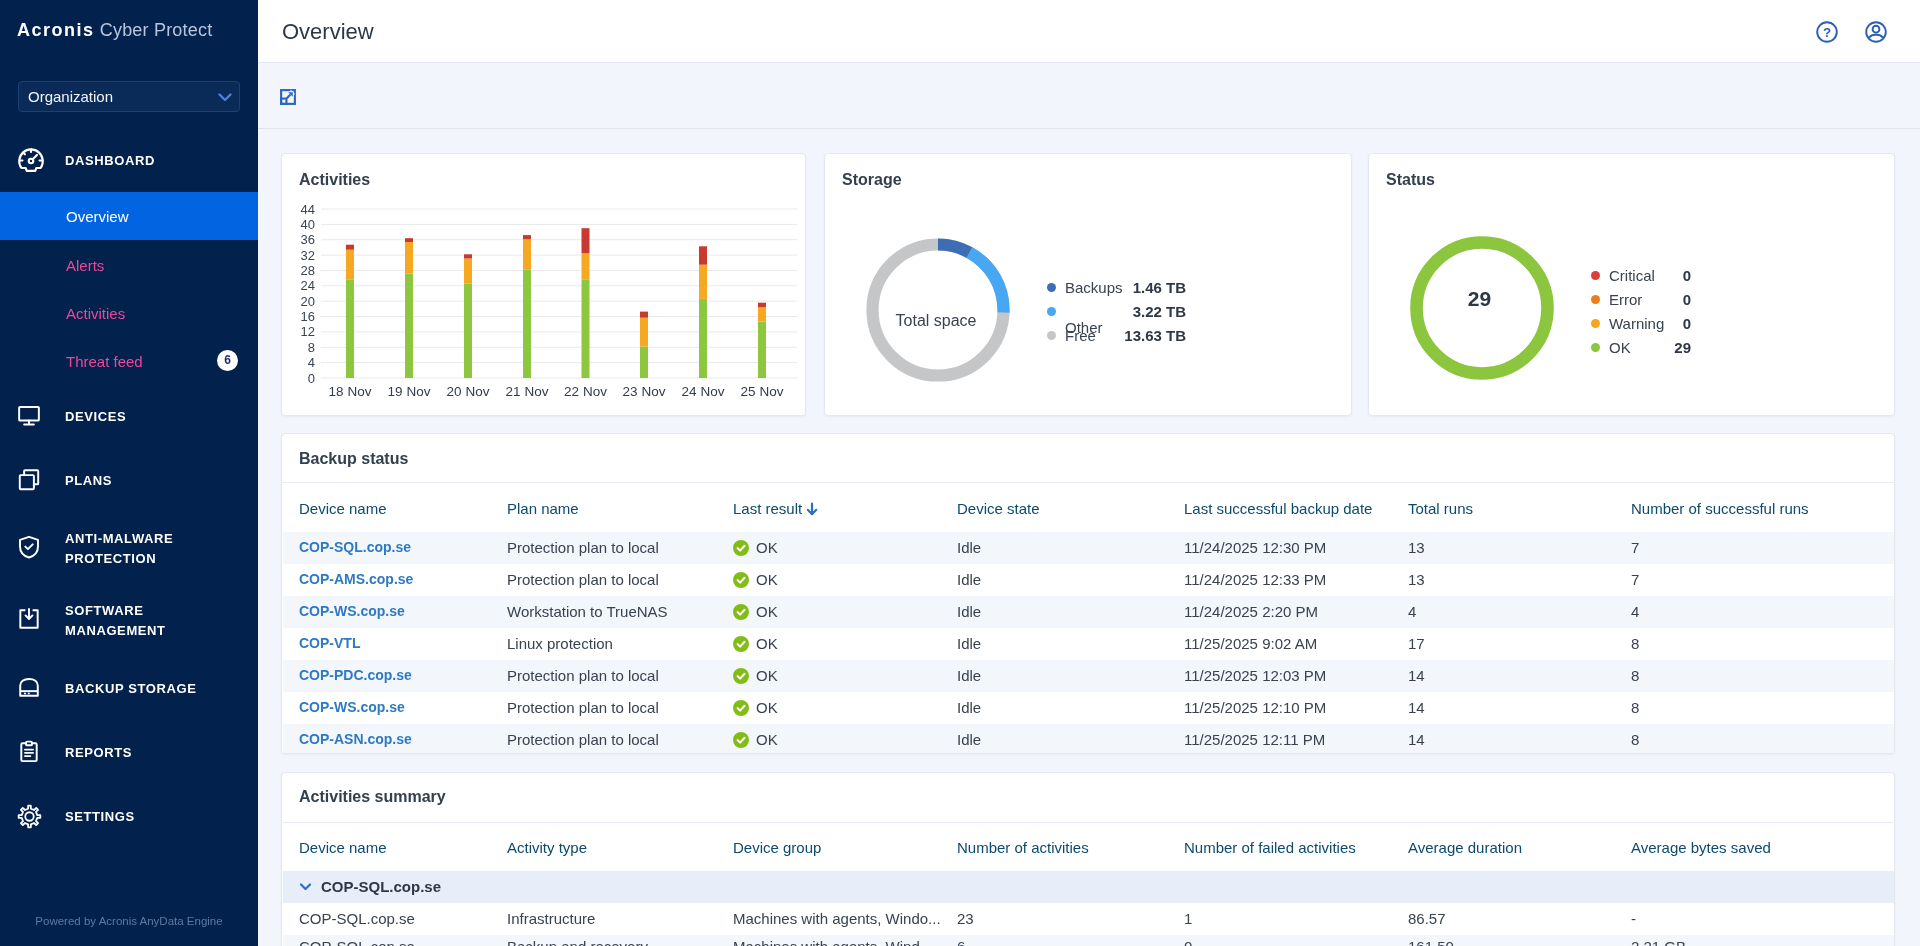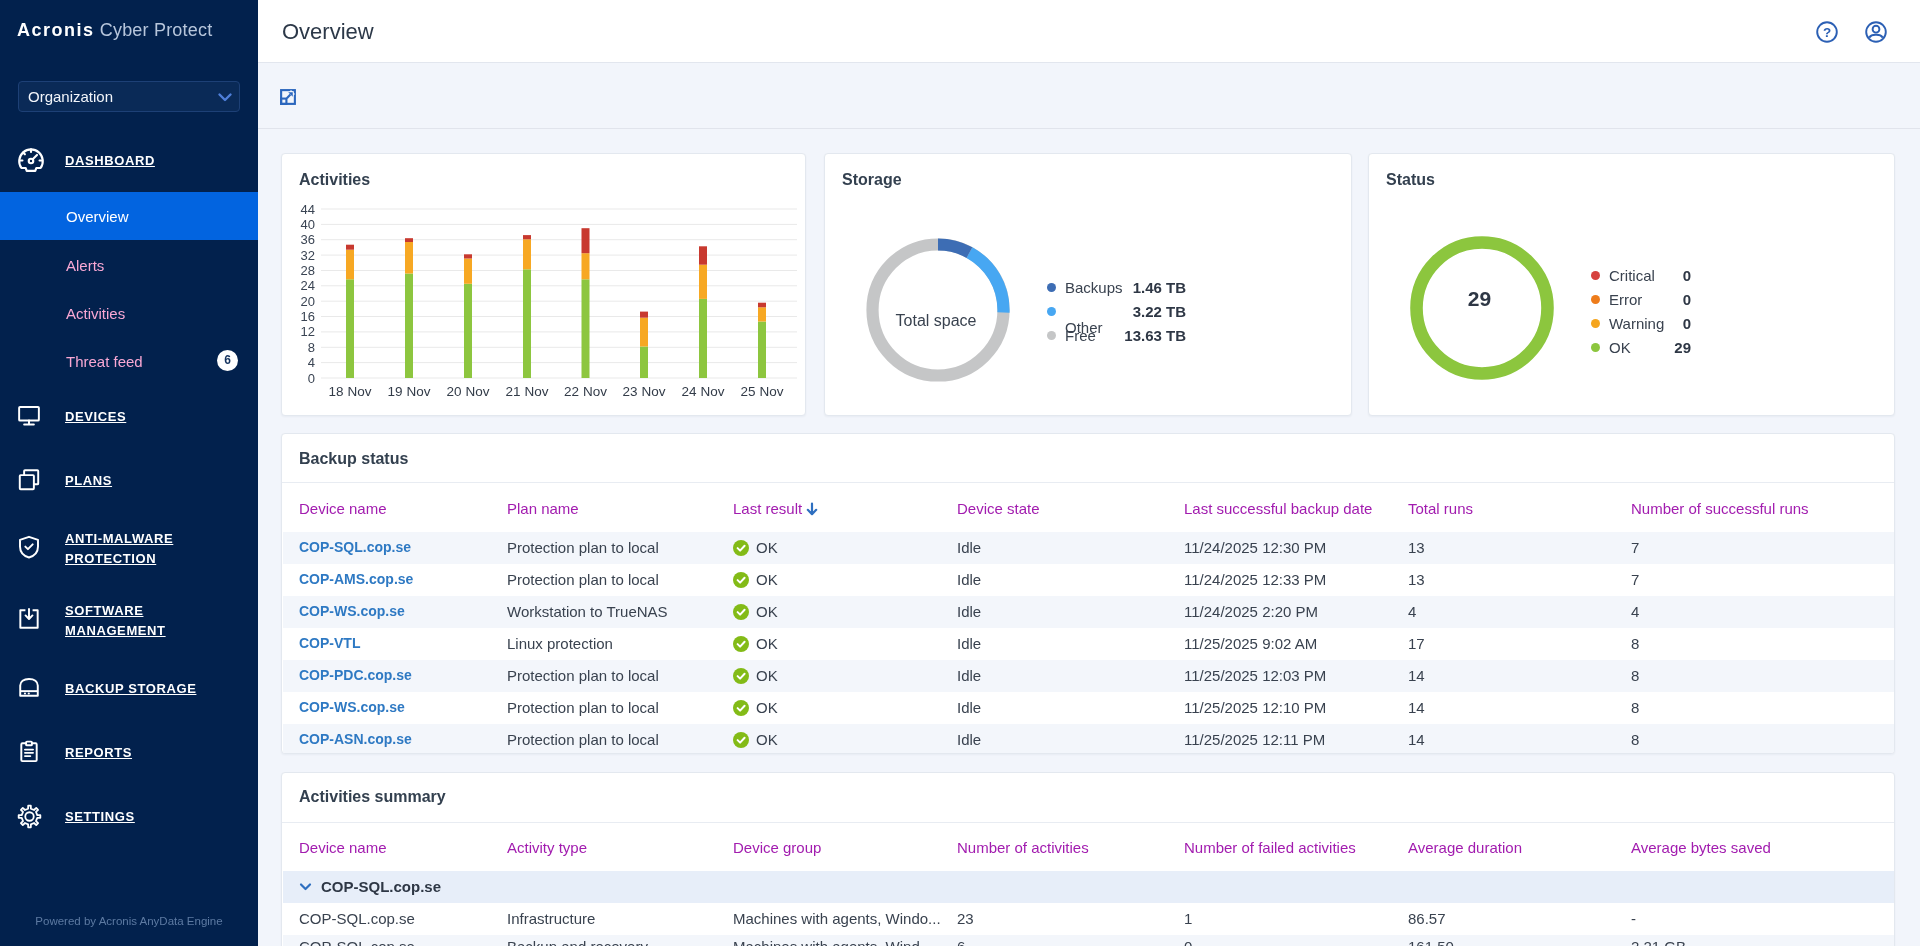--- a/index.html
+++ b/index.html
@@ -6,37 +6,37 @@
 html,body { width:1920px; height:946px; overflow:hidden; font-family:"Liberation Sans", sans-serif; background:#f2f5fb; }
 .abs { position:absolute; }
 
 #sidebar { position:absolute; left:0; top:0; width:258px; height:946px; background:#02214d; }
 #logo { position:absolute; left:17px; top:20px; font-size:18px; color:#fff; letter-spacing:0.2px; }
 #logo b { font-weight:700; letter-spacing:1.5px; }
 #logo span { font-weight:400; color:#c7d4e8; opacity:.92; }
 #orgbox { position:absolute; left:18px; top:81px; width:222px; height:31px; background:#0a2a57; border:1px solid #1d4076; border-radius:4px; }
 #orgbox .lbl { position:absolute; left:9px; top:6px; font-size:15px; color:#f2f5fa; }
 .navsec { position:absolute; left:0; width:258px; color:#fff; }
-.navsec .txt { position:absolute; left:65px; font-size:13px; font-weight:700; letter-spacing:.6px; line-height:20px;text-decoration:underline; }
+.navsec .txt { position:absolute; left:65px; font-size:13px; font-weight:700; letter-spacing:.6px; line-height:20px; }
 .navsec svg { position:absolute; left:16px; }
 .subitem { position:absolute; left:0; width:258px; height:48px; }
-.subitem .txt { position:absolute; left:66px; top:50%; transform:translateY(-50%); font-size:15px; color:#f9a8d4; }
+.subitem .txt { position:absolute; left:66px; top:50%; transform:translateY(-50%); font-size:15px; color:#ec4899; }
 #active { background:#0264e0; }
 #active .txt { color:#fff; }
 #badge6 { position:absolute; left:217px; top:350px; width:21px; height:21px; background:#fff; border-radius:50%; text-align:center; font-size:12px; font-weight:700; color:#14325e; line-height:21px; }
 #powered { position:absolute; left:0; top:915px; width:258px; text-align:center; font-size:11.5px; color:#5d7aa2; }
 
 #topbar { position:absolute; left:258px; top:0; width:1662px; height:63px; background:#fff; border-bottom:1px solid #e2e6ee; }
 #pagetitle { position:absolute; left:24px; top:19px; font-size:22px; color:#2c3848; }
 #toolbar { position:absolute; left:258px; top:64px; width:1662px; height:65px; background:#f2f5fb; border-bottom:1px solid #e1e4ec; }
 
 .card { position:absolute; background:#fff; border:1px solid #e3e8ef; border-radius:4px; box-shadow:0 1px 2px rgba(30,50,90,.05); overflow:hidden; }
 .cardtitle { position:absolute; left:17px; font-size:16px; font-weight:700; color:#33404f; }
 
-.th { position:absolute; font-size:15px; color:#a21caf; }
+.th { position:absolute; font-size:15px; color:#0c4a6e; }
 .td { position:absolute; font-size:15px; color:#39424f; white-space:nowrap; }
 .link { color:#2e79c3; font-weight:700; font-size:14px !important; }
 .rowband { position:absolute; left:1px; width:1612px; height:32px; }
 .stripe { background:#f3f6fb; }
 .grouprow { background:#e7eef9; }
 .sep { position:absolute; left:0; width:100%; height:1px; background:#e8ecf2; }
 .okb { position:absolute; width:16px; height:16px; border-radius:50%; background:#83bb17; }
 .okb svg { position:absolute; left:0; top:0; }
 .legdot { position:absolute; width:9px; height:9px; border-radius:50%; }
 .legtxt { position:absolute; font-size:15px; color:#39424f; }

